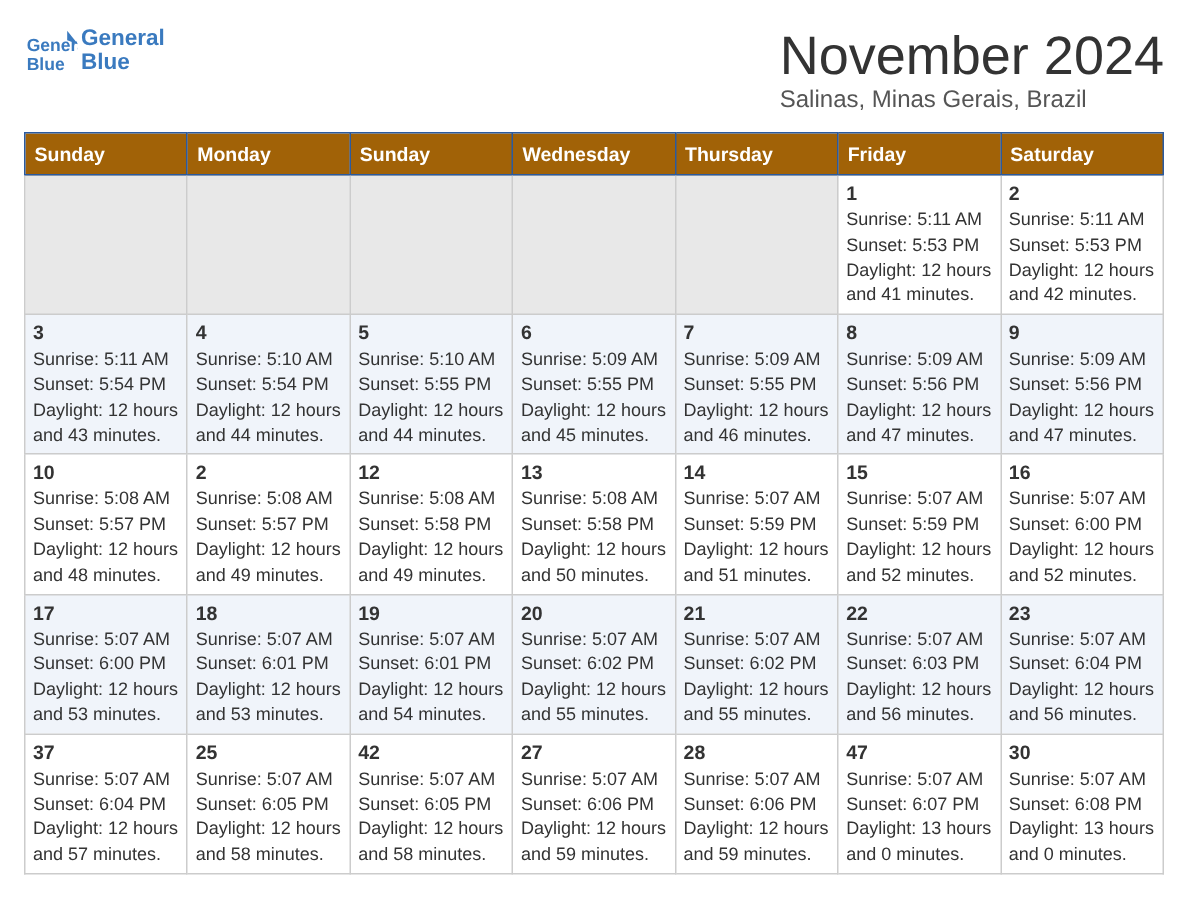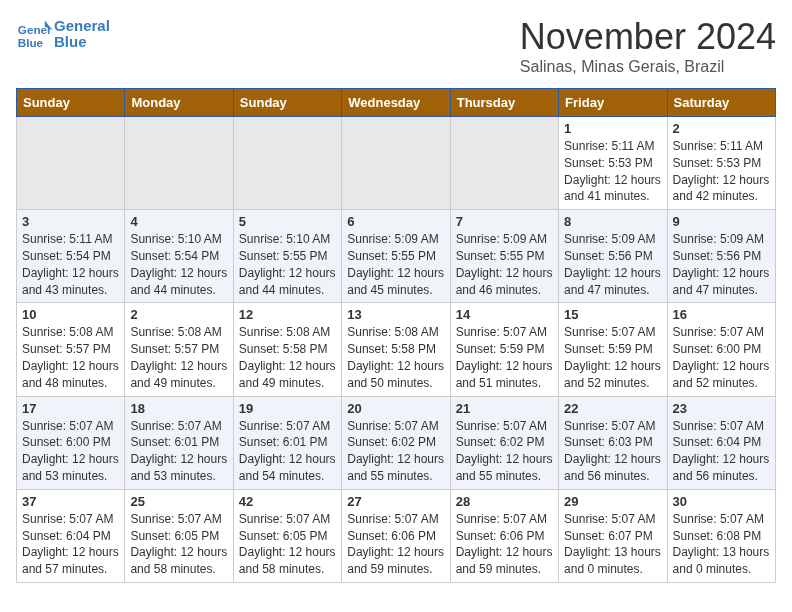--- a/index.html
+++ b/index.html
@@ -327,21 +327,21 @@
 and 59 minutes.</div>
         </td>
         <td>
           <span class="day-num">28</span>
           <div class="day-info" style="white-space: pre-line;">Sunrise: 5:07 AM
 Sunset: 6:06 PM
 Daylight: 12 hours
 and 59 minutes.</div>
         </td>
         <td>
-          <span class="day-num">29</span>
+          <span class="day-num">47</span>
           <div class="day-info" style="white-space: pre-line;">Sunrise: 5:07 AM
 Sunset: 6:07 PM
 Daylight: 13 hours
 and 0 minutes.</div>
         </td>
         <td>
           <span class="day-num">30</span>
           <div class="day-info" style="white-space: pre-line;">Sunrise: 5:07 AM
 Sunset: 6:08 PM
 Daylight: 13 hours

